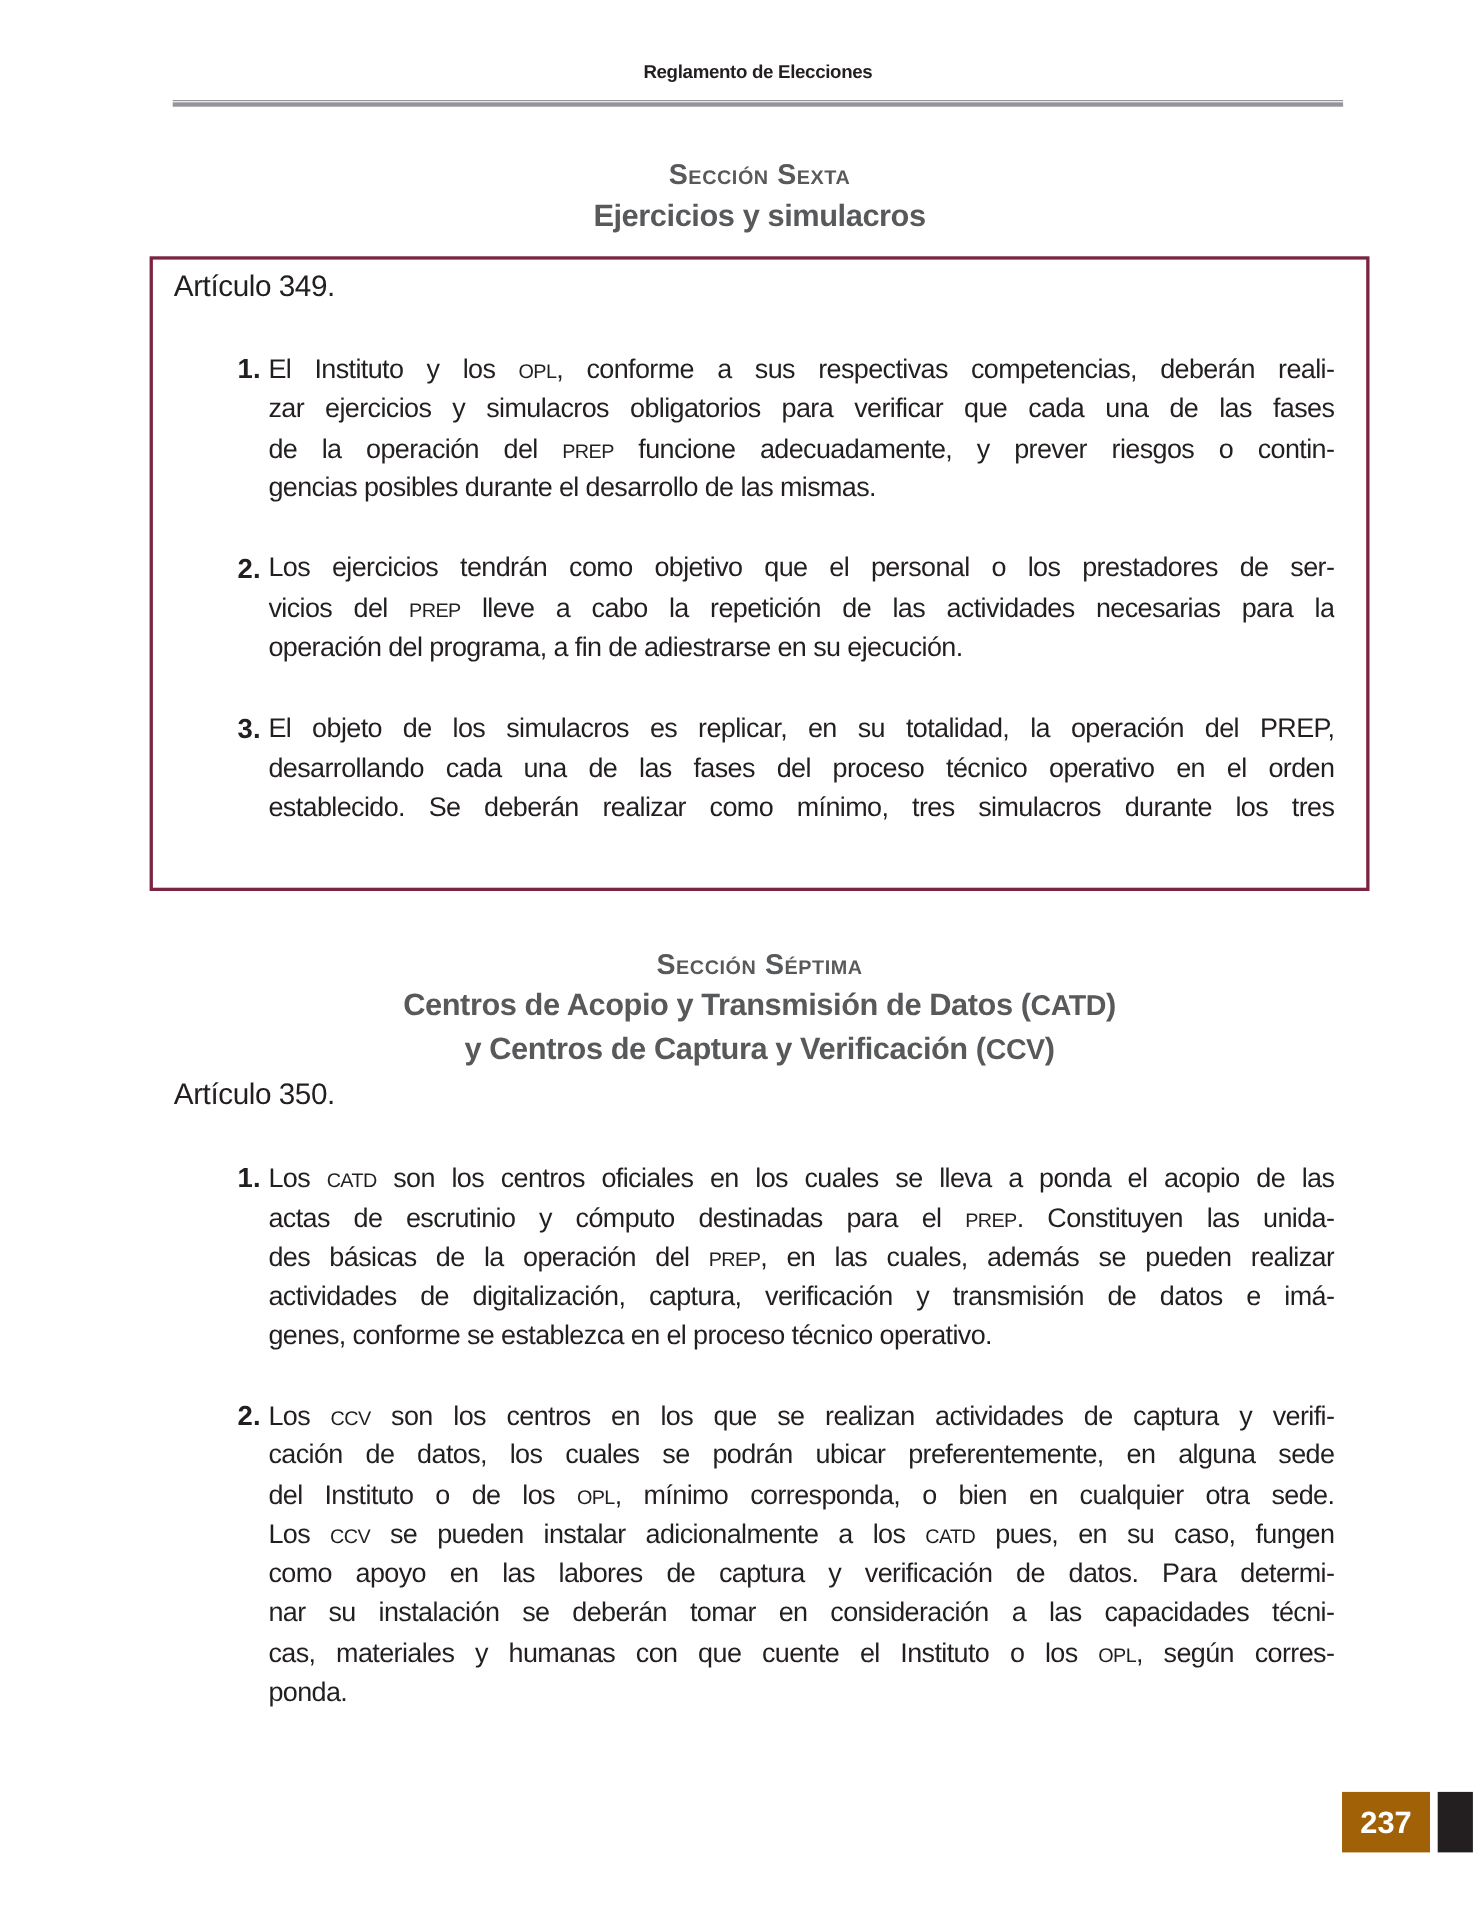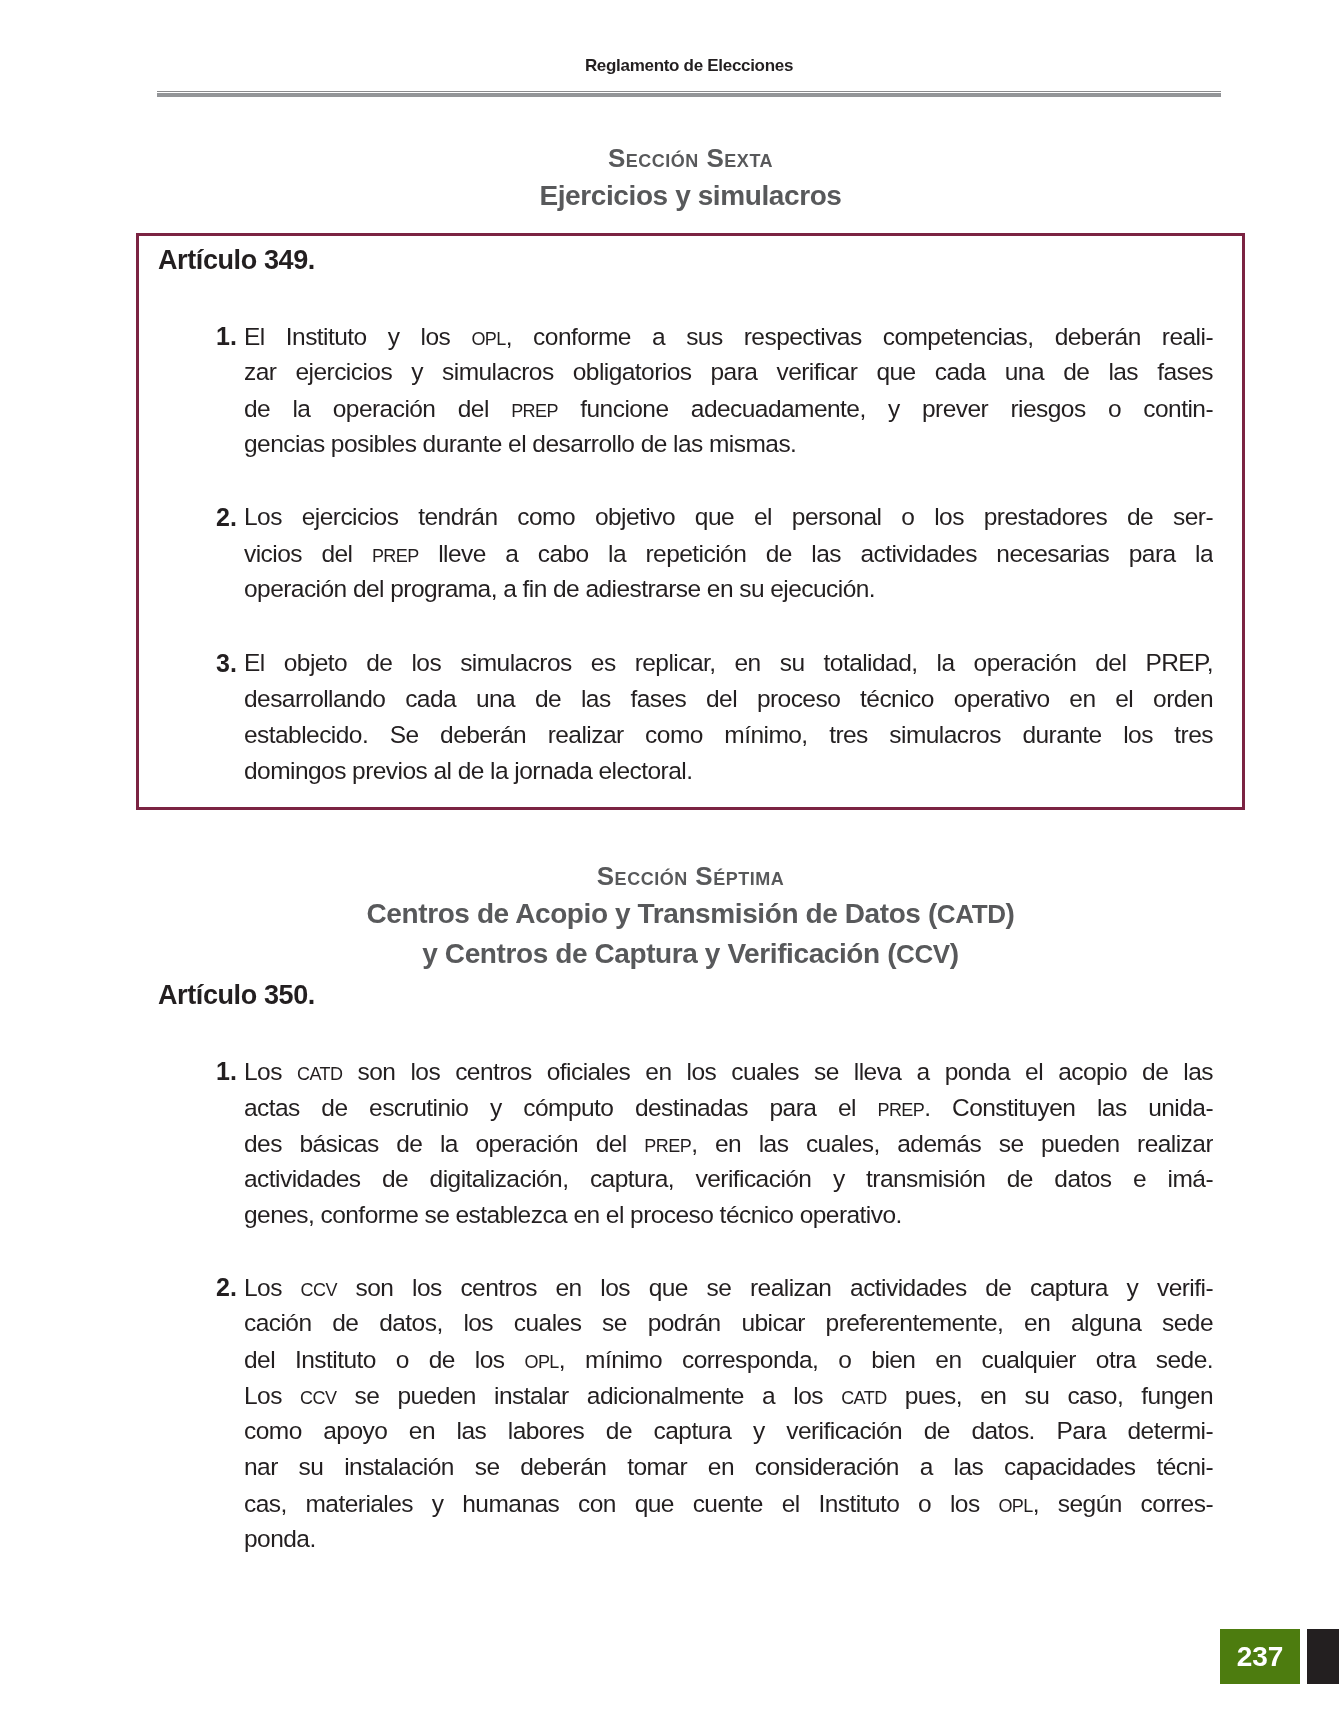--- a/index.html
+++ b/index.html
@@ -24,37 +24,37 @@
     color: #58595b; font-weight: bold;
   }
   .section-label { font-size: 26px; font-variant: small-caps; letter-spacing: 0.5px; line-height: 36px; }
   .section-title { font-size: 28px; line-height: 40px; letter-spacing: -0.4px; }
   .section-title .sc { font-variant: small-caps; font-size: 26px; }
   .article-box {
     position: absolute; left: 136px; top: 233px; width: 1103px; height: 571px;
     border: 3px solid #7b2342;
   }
   .article-title {
-    position: absolute; font-weight: bold; font-size: 27px; color: #231f20; letter-spacing: -0.4px;
+    position: absolute; font-weight: normal; font-size: 27px; color: #231f20; letter-spacing: -0.4px;
   }
   .item { position: absolute; left: 216px; width: 1005px; }
   .item-num {
     position: absolute; left: 0; top: 0; font-weight: bold; font-size: 25px; line-height: 36px;
   }
   .item-text { position: absolute; left: 28px; width: 969px; top: 0; }
   .line {
     display: block; height: 36px; line-height: 36px; font-size: 24.5px;
     text-align: justify; text-align-last: justify; white-space: nowrap; letter-spacing: -0.55px;
     overflow: hidden;
   }
   .line.last { text-align-last: left; }
   .line .sc { font-variant: small-caps; text-transform: lowercase; font-size: 25px; }
   .page-number {
     position: absolute; left: 1220px; top: 1629px; width: 80px; height: 55px;
-    background: #4d7c0f; color: #ffffff; font-weight: bold; font-size: 28px;
+    background: #a16207; color: #ffffff; font-weight: bold; font-size: 28px;
     text-align: center; line-height: 55px;
   }
   .edge-bar {
     position: absolute; left: 1307px; top: 1629px; width: 32px; height: 55px; background: #231f20;
   }
 </style>
 </head>
 <body>
 
 <div class="running-head">Reglamento de Elecciones</div>
@@ -85,21 +85,20 @@
       <span class="line"><span>vicios del </span><span class="sc">PREP</span><span> lleve a cabo la repetición de las actividades necesarias para la</span></span>
       <span class="line last"><span>operación del programa, a fin de adiestrarse en su ejecución.</span></span>
     </div>
 </div>
 <div class="item" style="top:645px;">
   <div class="item-num">3.</div>
   <div class="item-text">
       <span class="line"><span>El objeto de los simulacros es replicar, en su totalidad, la operación del PREP,</span></span>
       <span class="line"><span>desarrollando cada una de las fases del proceso técnico operativo en el orden</span></span>
       <span class="line"><span>establecido. Se deberán realizar como mínimo, tres simulacros durante los tres</span></span>
-      <span class="line last"><span>domingos previos al de la jornada electoral.</span></span>
     </div>
 </div>
 
 <div class="section-head" style="top:830px;margin-top:28px;">
   <div class="section-label">Sección Séptima</div>
   <div class="section-title"><span>Centros de Acopio y Transmisión de Datos (</span><span class="sc">CATD</span><span>)</span></div>
   <div class="section-title"><span>y Centros de Captura y Verificación (</span><span class="sc">CCV</span><span>)</span></div>
 </div>
 
 <div class="article-title" style="left:158px; top:980px;">Artículo 350.</div>

